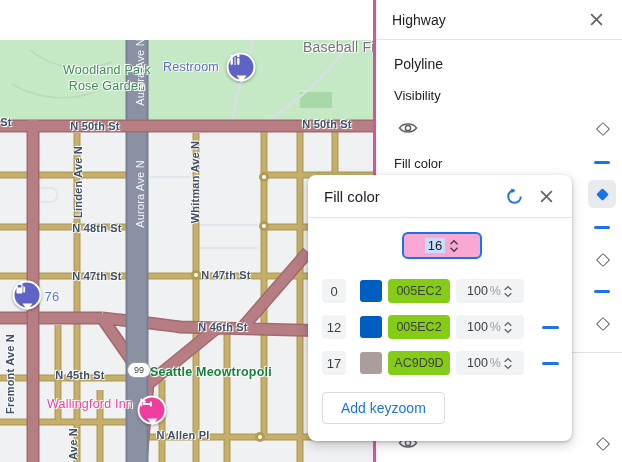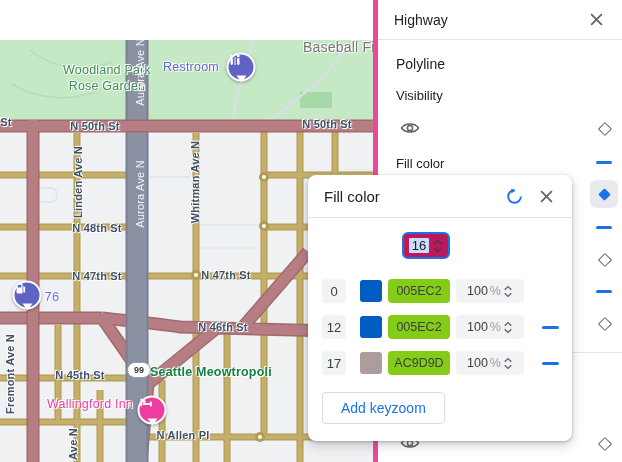--- a/index.html
+++ b/index.html
@@ -33,35 +33,35 @@
            width:96px;text-align:center;line-height:1.3;}
   .ml.park2{color:#737373;font-size:14px;font-weight:500;transform:none;}
   .ml.roadwhite{color:#f4f6f9;font-weight:500;text-shadow:none;font-size:11px;}
   .ml.poiblue{color:#5c6bc0;font-size:12.5px;font-weight:500;}
   .ml.poi76{color:#5878e0;font-size:13px;font-weight:500;}
   .ml.poiorange{color:#15803d;font-size:12.5px;font-weight:700;transform:translate(0,-50%);}
   .ml.poipink{color:#ef3d9f;font-size:12.5px;font-weight:500;}
 
   .shield{position:absolute;transform:translate(-50%,-50%);width:22px;height:14px;
           background:#fff;border:1.5px solid #9aa0a6;border-radius:8px;
-          font-size:9px;font-weight:700;color:#3c4043;display:flex;
+          font-size:9px;font-weight:400;color:#3c4043;display:flex;
           align-items:center;justify-content:center;}
 
   .pin{position:absolute;width:25px;height:25px;border-radius:50%;
        border:2.5px solid #fff;box-shadow:0 1px 3px rgba(0,0,0,.35);
        transform:translate(-50%,-50%);display:flex;align-items:center;
        justify-content:center;z-index:2;}
   .pin::after{content:"";position:absolute;bottom:-8px;left:50%;
        transform:translateX(-50%);border:5px solid transparent;border-top:7px solid #fff;}
   .pin.indigo{background:#5f63c5;}
   .pin.pink{background:#ef3d9f;}
 
   
   .panel{position:absolute;left:373px;top:0;width:249px;height:462px;background:#fff;
-         border-left:5px solid #ec4899;box-sizing:border-box;z-index:2;}
+         border-left:3px solid #ec4899;box-sizing:border-box;z-index:2;}
   .panel-header{position:absolute;left:0;top:0;width:100%;height:40px;
          display:flex;align-items:center;padding:0 16px;box-sizing:border-box;
          border-bottom:1px solid #e3e3e3;}
   .panel-title{font-size:14px;color:#202124;}
   .iconbtn{margin-left:auto;width:20px;height:20px;display:flex;align-items:center;
          justify-content:center;cursor:pointer;background:none;border:none;padding:0;}
   .plabel{position:absolute;left:18px;font-size:13px;color:#202124;}
   .plabel.section{font-size:14px;}
   .diamond{position:absolute;width:8px;height:8px;border:1.5px solid #5f6368;
          border-radius:1px;transform:rotate(45deg);background:transparent;}
@@ -74,23 +74,23 @@
   
   .dialog{position:absolute;left:308px;top:175px;width:264px;height:266px;background:#fff;
           border-radius:8px;box-shadow:0 1px 3px rgba(60,64,67,.3),0 4px 12px rgba(60,64,67,.25);
           z-index:10;box-sizing:border-box;}
   .dialog-header{display:flex;align-items:center;height:43px;padding:0 16px;
           box-sizing:border-box;border-bottom:1px solid #e3e3e3;}
   .dialog-title{font-size:15px;color:#202124;}
   .dialog-header .iconbtn{margin-left:0;}
   .dialog-header .spacer{margin-left:auto;}
   .dlabel{position:absolute;left:16px;font-size:13px;color:#3c4043;}
-  .zoom-spin{position:absolute;left:94px;top:57px;width:48px;height:27px;border:2px solid var(--accent-blue);
+  .zoom-spin{position:absolute;left:94px;top:57px;width:80px;height:27px;border:2px solid var(--accent-blue);
           border-radius:6px;box-sizing:border-box;display:flex;align-items:center;
-          justify-content:center;gap:4px;background:#be185d;}
+          justify-content:center;gap:4px;background:#f9a8d4;}
   .zoom-spin .val{font-size:13px;color:#202124;background:var(--selection-blue);padding:0 3px;border-radius:1px;}
   .krow{position:absolute;left:0;width:100%;height:26px;}
   .kz{position:absolute;left:14px;top:1px;width:24px;height:24px;background:#f1f3f4;border-radius:4px;
       display:flex;align-items:center;justify-content:center;font-size:13px;color:#3c4043;}
   .ksw{position:absolute;left:52px;top:2px;width:22px;height:22px;border-radius:3px;cursor:pointer;}
   .khex{position:absolute;left:80px;top:1px;width:62px;height:24px;background:#84cc16;border-radius:4px;
       display:flex;align-items:center;justify-content:center;font-size:12.5px;color:#3c4043;}
   .kop{position:absolute;left:148px;top:1px;width:68px;height:24px;background:#f1f3f4;border-radius:4px;
       display:flex;align-items:center;justify-content:center;gap:2px;font-size:12.5px;color:#3c4043;}
   .kop .unit{color:#9aa0a6;}

